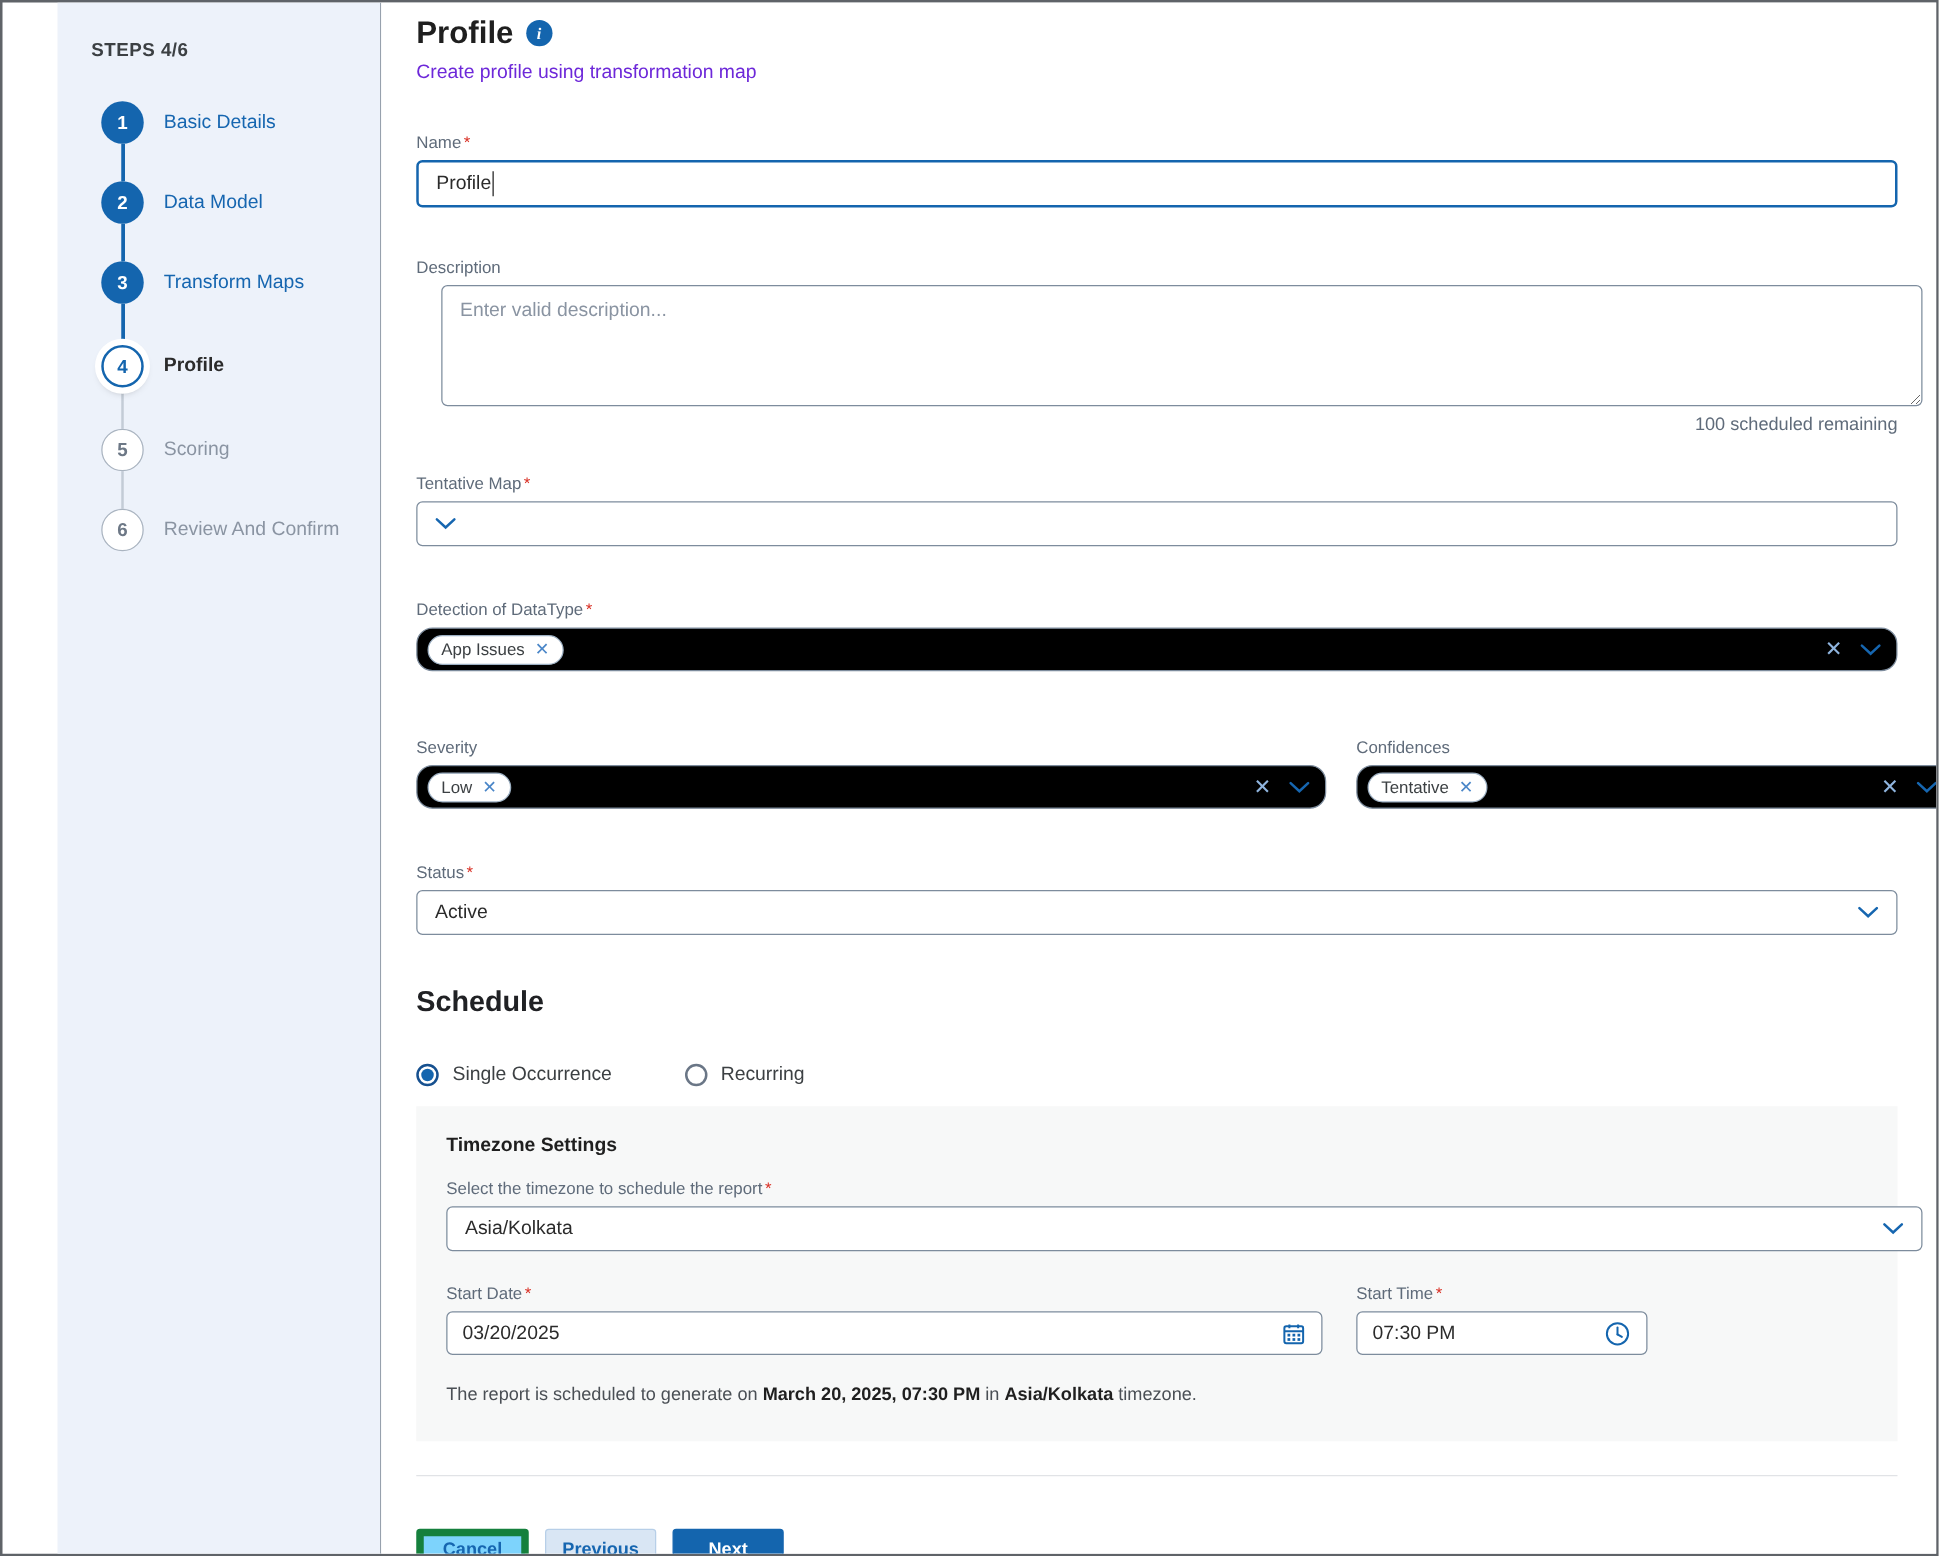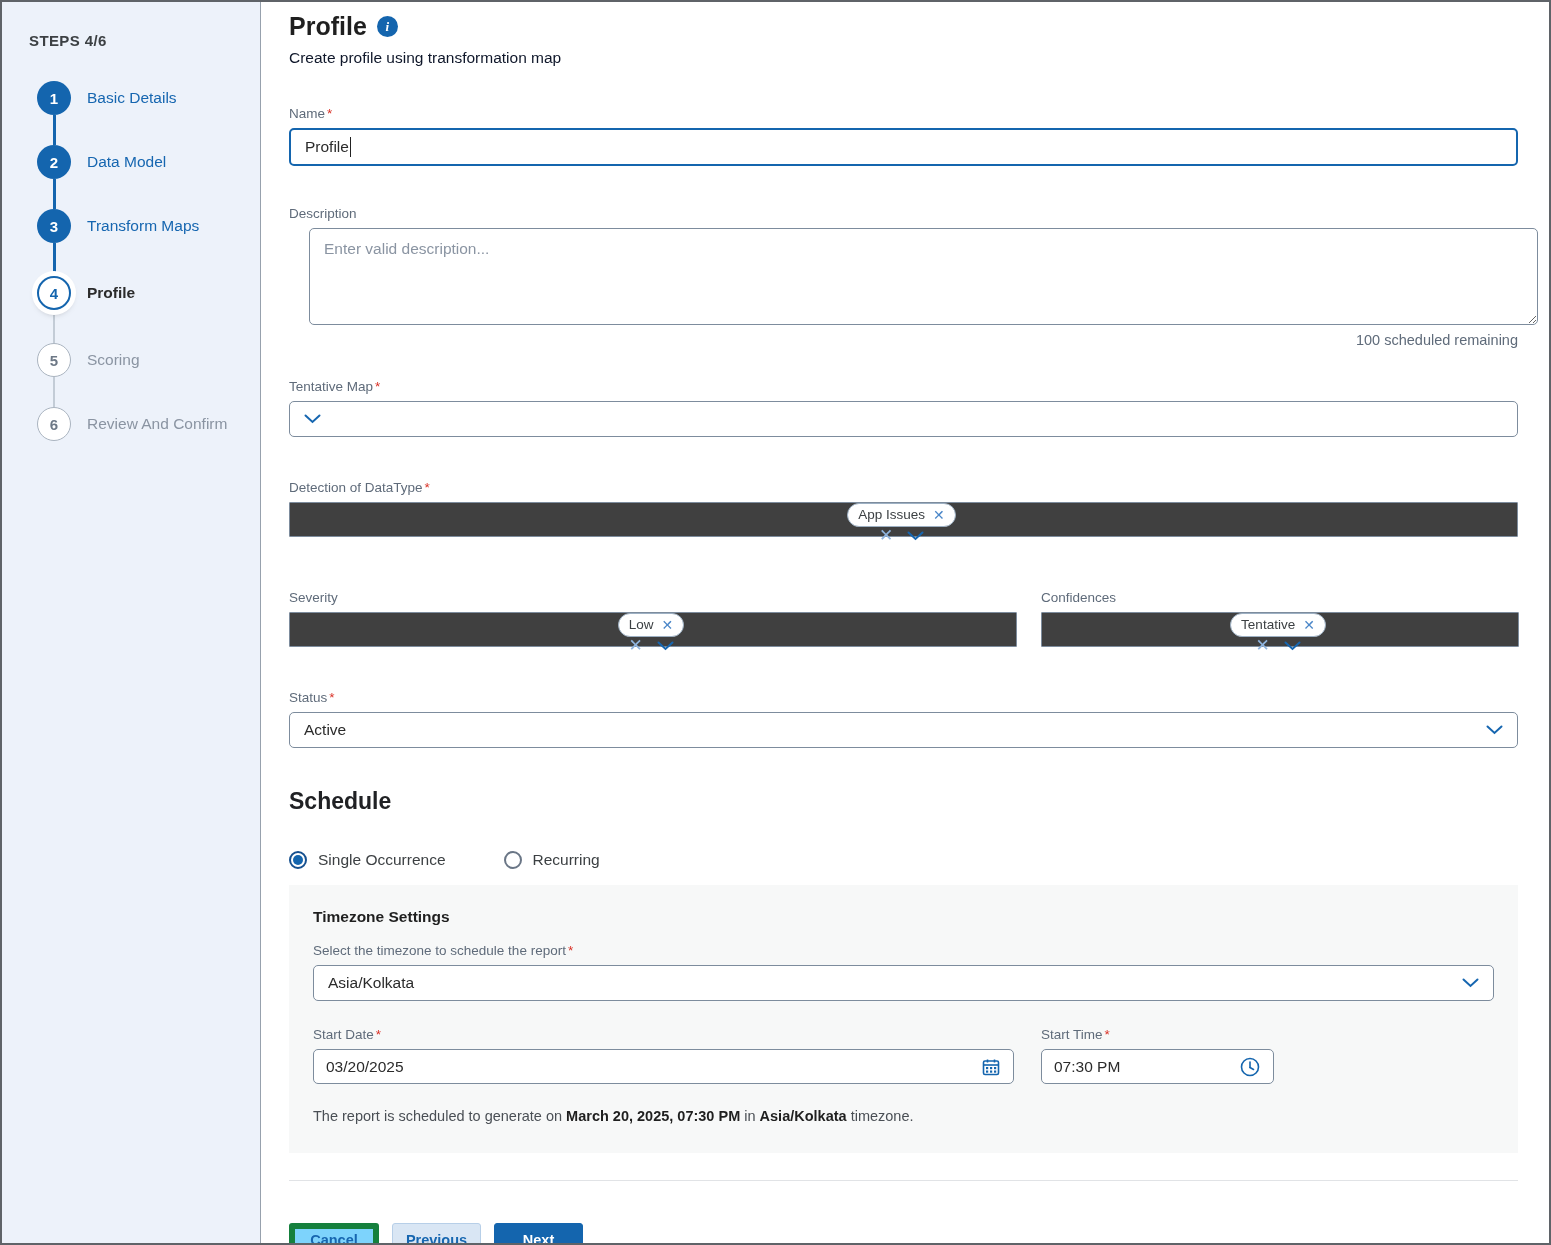--- a/index.html
+++ b/index.html
@@ -9,20 +9,21 @@
     width: 1551px; height: 1245px;
     border: 2px solid #5f6368;
     display: flex; overflow: hidden; background:#fff;
   }
   
   .sidebar {
     width: 259px; flex: 0 0 259px;
     background: #edf2fa;
     border-right: 1px solid #97a1ad;
     padding: 30px 0 0 27px;
+    margin-left: 44px;
   }
   .steps-title {
     font-size: 15px; font-weight: 700; color: #3c4043;
     letter-spacing: 0.4px;
   }
   .stepper { margin-top: 32px; margin-left: 8px; }
   .step-row { display: flex; align-items: center; height: 34px; position: relative; z-index: 2; }
   .step-circle {
     width: 34px; height: 34px; border-radius: 50%;
     display: flex; align-items: center; justify-content: center;
@@ -45,21 +46,21 @@
   
   .main { flex: 1; padding: 8px 31px 0 28px; background: #fff; overflow: hidden; }
   .page-title-row { display: flex; align-items: center; gap: 10px; margin-top: 2px; }
   .page-title { font-size: 25px; font-weight: 700; color: #1f1f1f; }
   .info-badge {
     width: 21px; height: 21px; border-radius: 50%;
     background: #1465ae; color: #fff; font-size: 13px; font-weight: 700;
     display: inline-flex; align-items: center; justify-content: center;
     font-family: "Liberation Serif", serif; font-style: italic;
   }
-  .subtitle { margin-top: 8px; font-size: 15.5px; color: #0f172a; }
+  .subtitle { margin-top: 8px; font-size: 15.5px; color: #6d28d9; }
 
   .field-label { font-size: 13.5px; color: #5f6b7a; }
   .req { color: #d93025; margin-left: 2px; }
 
   .input-box {
     margin-top: 7px; height: 38px; border: 2px solid #1465ae; border-radius: 5px;
     display: flex; align-items: center; padding: 0 14px;
     font-size: 15.5px; color: #2b2b2b; background: #fff;
   }
   .caret { display:inline-block; width:1.5px; height:20px; background:#222; margin-left:1px; }
@@ -74,24 +75,23 @@
   textarea.desc::placeholder { color: #8a94a2; }
   .char-count { margin-top: 7px; text-align: right; font-size: 14.5px; color: #5f6b7a; }
 
   .select-box {
     margin-top: 7px; height: 36px; border: 1px solid #7d8c9d; border-radius: 5px;
     display: flex; align-items: center; padding: 0 14px;
     font-size: 15.5px; color: #2b2b2b; background: #fff; cursor: pointer;
   }
   .select-box .grow { flex: 1; }
   .ms-box {
-    margin-top: 7px; height: 35px; border: 1px solid #7d8c9d; border-radius: 1px;
+    margin-top: 7px; height: 35px; border: 1px solid #7d8c9d; border-radius: 13px;
     display: flex; align-items: center; padding: 0 12px 0 8px;
-    background: #404040;
-    flex-direction: column;
+    background: #000000;
   }
   .ms-box .grow { flex: 1; }
   .chip {
     display: inline-flex; align-items: center; gap: 8px;
     border: 1px solid #9db0c3; border-radius: 13px;
     padding: 3px 10px 4px 10px; font-size: 13.5px; color: #3c4043; background:#fff;
   }
   .chip .chip-x { color: #4a86c8; font-size: 14px; line-height: 1; cursor: pointer; }
   .field-icons { display: flex; align-items: center; gap: 14px; }
   .clear-x { color: #8fb4de; font-size: 17px; line-height: 1; cursor: pointer; }

